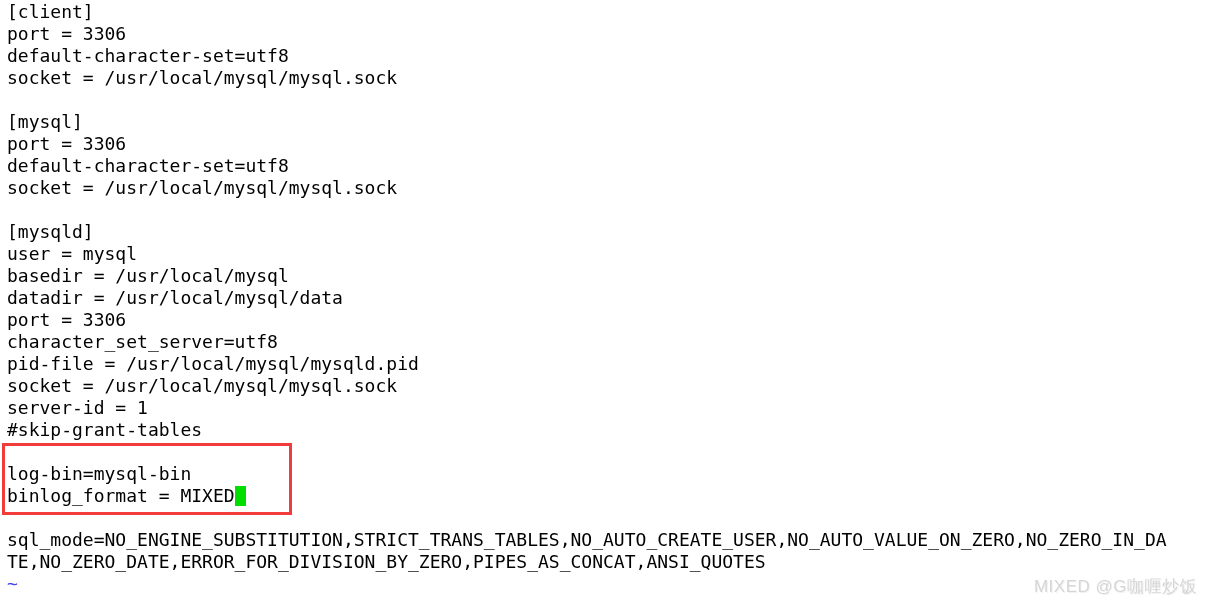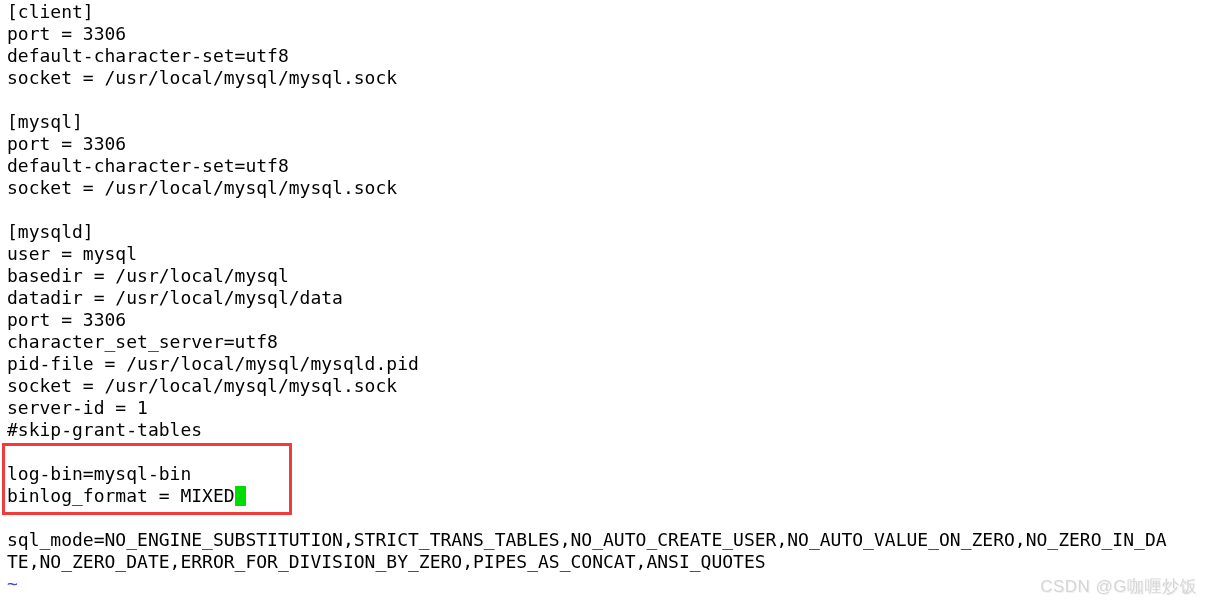--- a/index.html
+++ b/index.html
@@ -61,14 +61,14 @@
     color: var(--watermark_gray, #d6d6d6);
     text-shadow: 1px 1px 0 #f2f2f2;
   }
 </style>
 </head>
 <body>
 
 <div class="screen">
   <div class="editor" id="editor"><div class="line">[client]</div><div class="line">port = 3306</div><div class="line">default-character-set=utf8</div><div class="line">socket = /usr/local/mysql/mysql.sock</div><div class="line">&nbsp;</div><div class="line">[mysql]</div><div class="line">port = 3306</div><div class="line">default-character-set=utf8</div><div class="line">socket = /usr/local/mysql/mysql.sock</div><div class="line">&nbsp;</div><div class="line">[mysqld]</div><div class="line">user = mysql</div><div class="line">basedir = /usr/local/mysql</div><div class="line">datadir = /usr/local/mysql/data</div><div class="line">port = 3306</div><div class="line">character_set_server=utf8</div><div class="line">pid-file = /usr/local/mysql/mysqld.pid</div><div class="line">socket = /usr/local/mysql/mysql.sock</div><div class="line">server-id = 1</div><div class="line">#skip-grant-tables</div><div class="line">&nbsp;</div><div class="line">log-bin=mysql-bin</div><div class="line">binlog_format = MIXED<span class="cursor"></span></div><div class="line">&nbsp;</div><div class="line">sql_mode=NO_ENGINE_SUBSTITUTION,STRICT_TRANS_TABLES,NO_AUTO_CREATE_USER,NO_AUTO_VALUE_ON_ZERO,NO_ZERO_IN_DA</div><div class="line">TE,NO_ZERO_DATE,ERROR_FOR_DIVISION_BY_ZERO,PIPES_AS_CONCAT,ANSI_QUOTES</div><div class="line tilde">~</div><div class="line tilde">~</div></div>
   <div class="red-box"></div>
-  <div class="watermark">CSDN @G咖喱炒饭</div>
+  <div class="watermark">MIXED @G咖喱炒饭</div>
 </div>
 
 </body></html>

